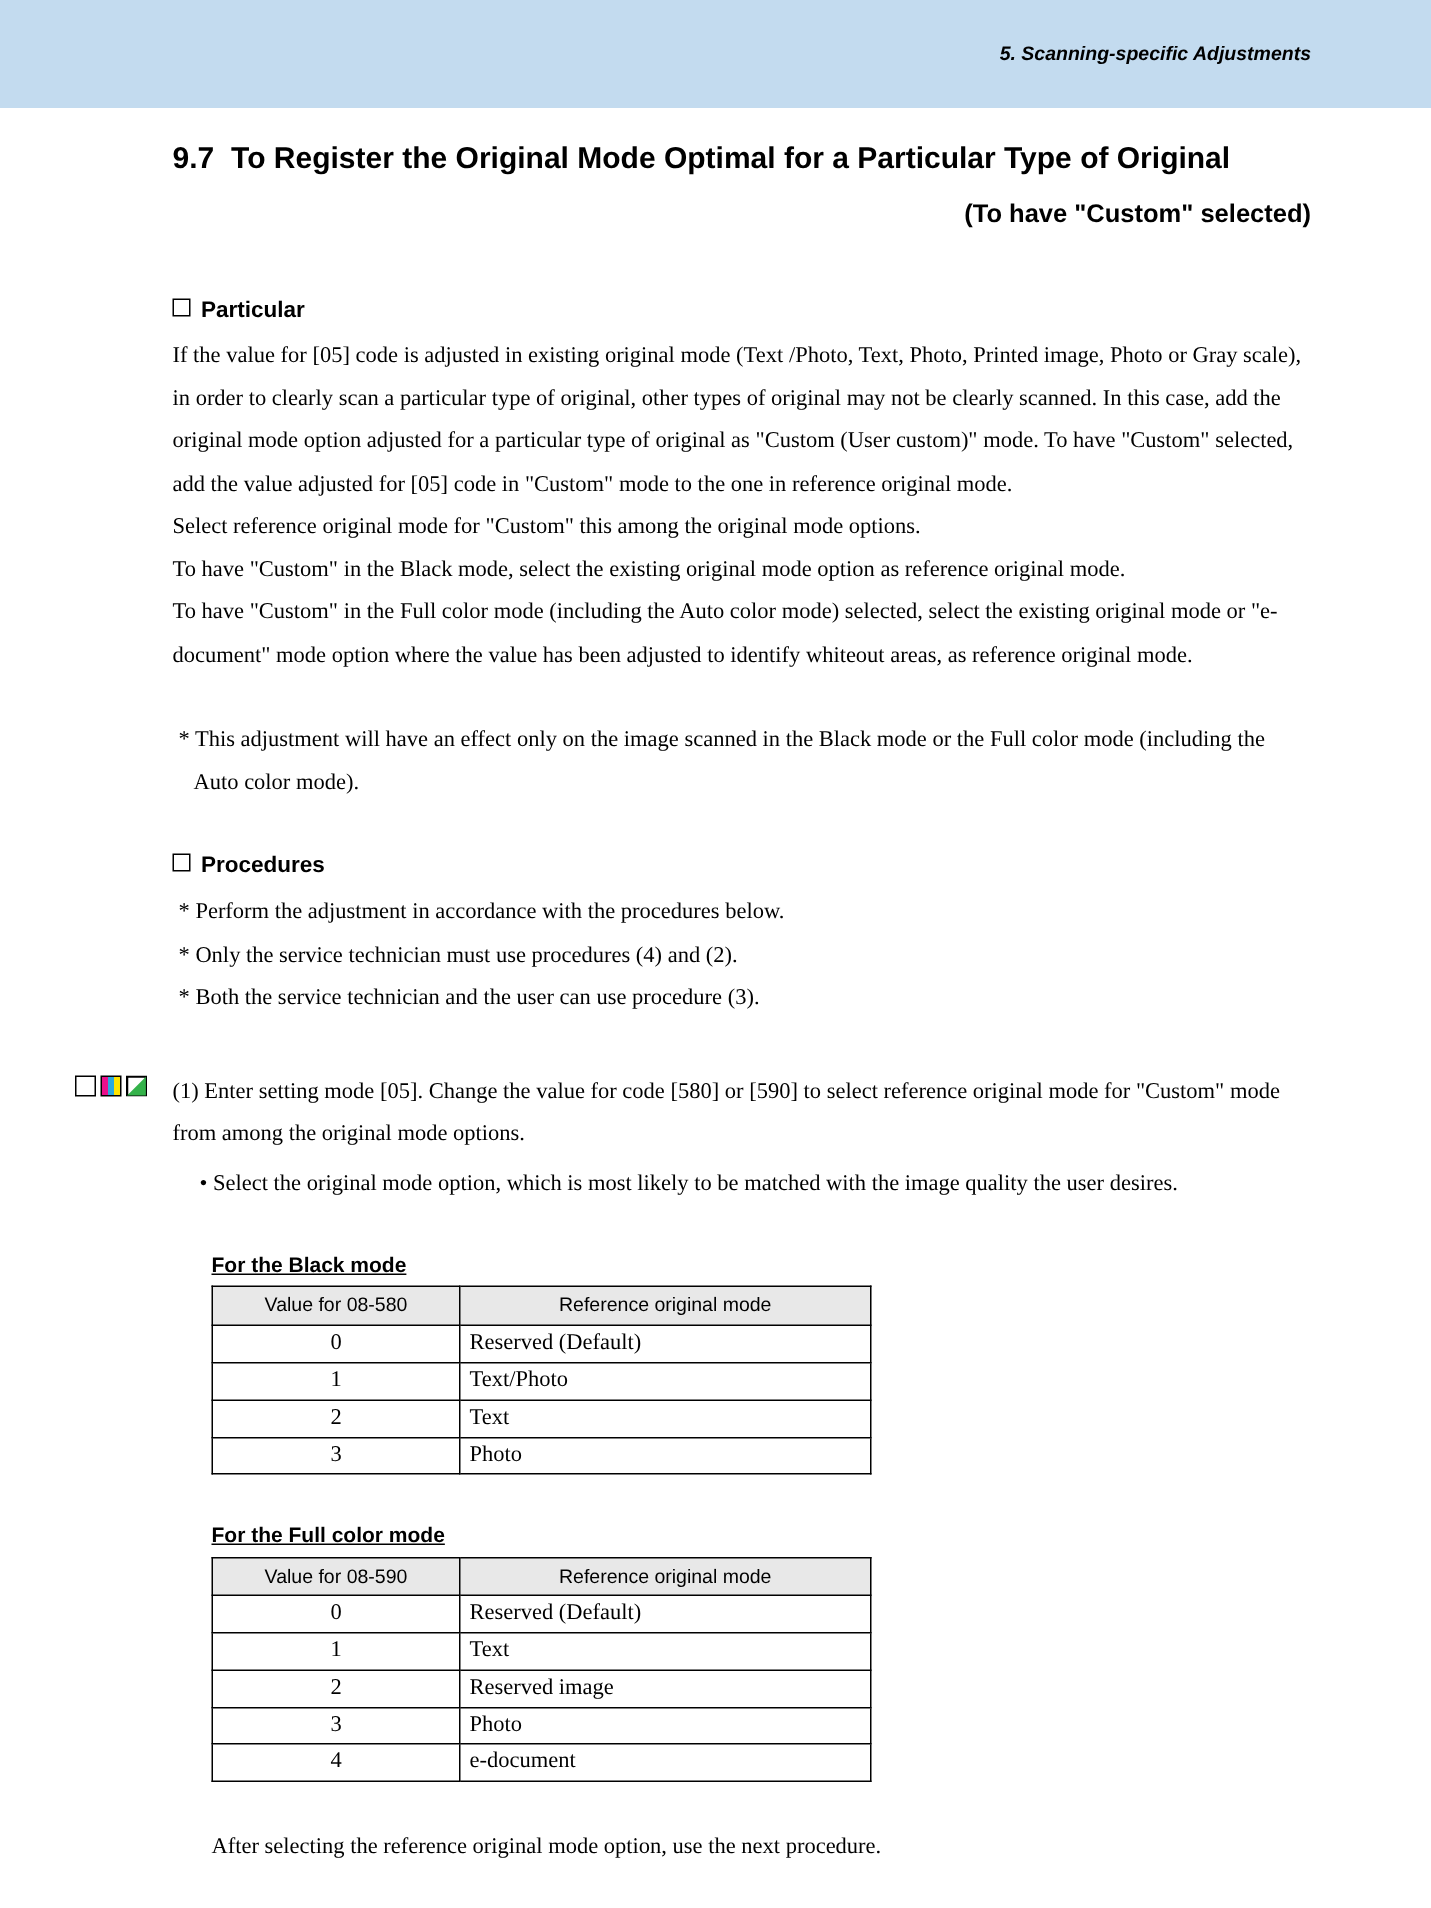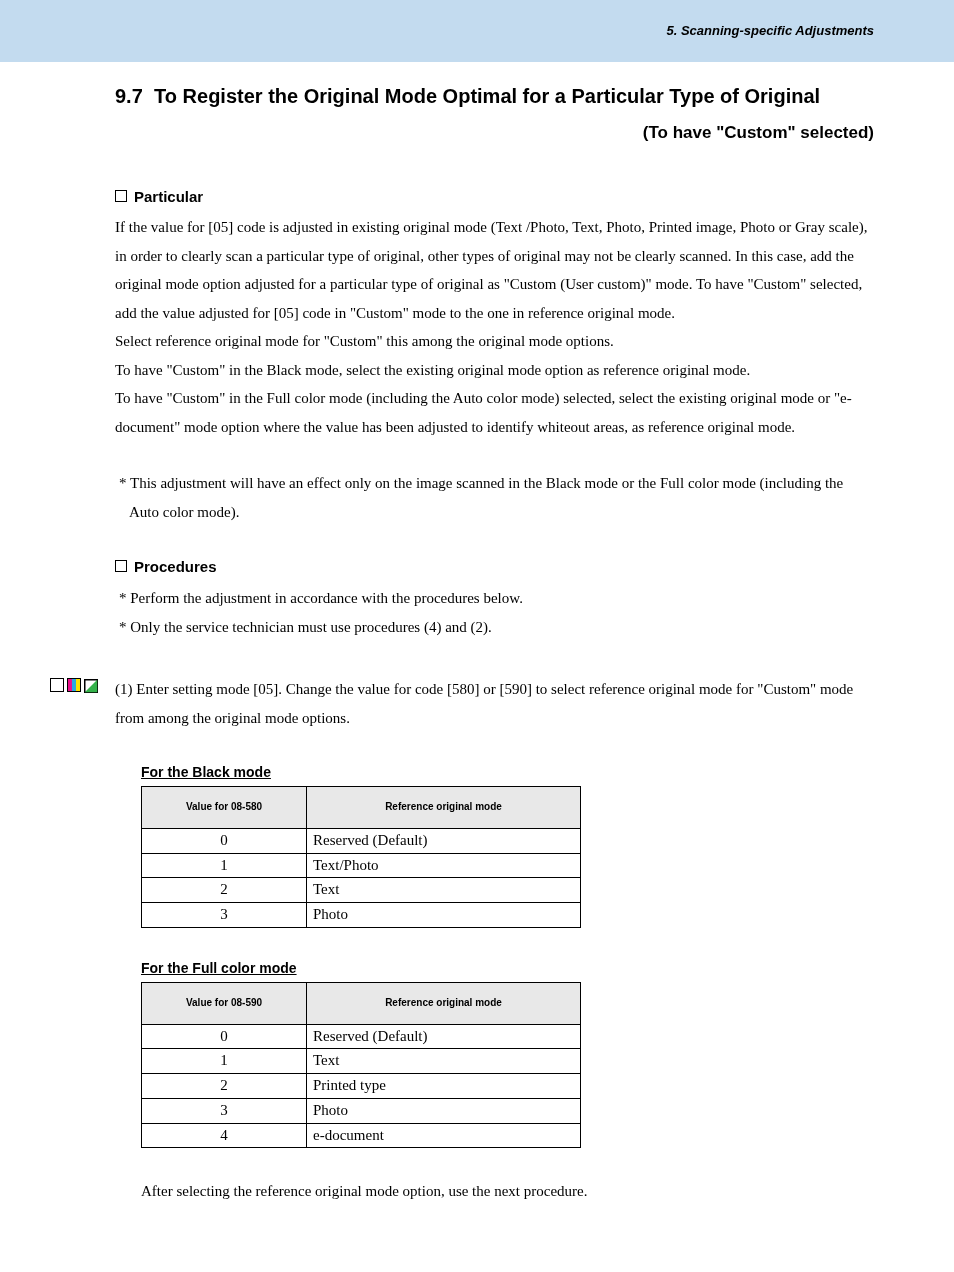--- a/index.html
+++ b/index.html
@@ -6,21 +6,21 @@
   body {
     font-family: "Times New Roman", Times, serif;
     font-size: 15px;
     color: #000;
     background: #fff;
     width: 954px;
     line-height: 1.45;
   }
   .top-band {
     background: #c3dbef;
-    height: 62px;
+    height: 72px;
     display: flex;
     justify-content: flex-end;
     align-items: center;
     padding-right: 80px;
   }
   .breadcrumb {
     font-family: Arial, Helvetica, sans-serif;
     font-weight: bold;
     font-style: italic;
     font-size: 13px;
@@ -86,24 +86,24 @@
     margin-left: 26px;
   }
   table.ref {
     border-collapse: collapse;
     margin-left: 26px;
     width: 440px;
   }
   table.ref th {
     background: #e8e8e8;
     font-family: Arial, Helvetica, sans-serif;
-    font-size: 10px;
-    font-weight: bold;
+    font-size: 13px;
+    font-weight: normal;
     border:1px solid #000;
-    padding: 13px 6px;
+    padding: 3px 6px;
     text-align: center;
   }
   table.ref td {
     border:1px solid #000;
     padding: 1px 6px;
     font-size: 15px;
   }
   table.ref td.valcol { text-align:center; width:165px; }
   table.ref td.modecol { text-align:left; }
   .after-note { margin-top: 30px; margin-left: 26px; line-height:1.8;}
@@ -129,34 +129,36 @@
   <div class="para">Select reference original mode for "Custom" this among the original mode options.</div>
   <div class="para">To have "Custom" in the Black mode, select the existing original mode option as reference original mode.</div>
   <div class="para">To have "Custom" in the Full color mode (including the Auto color mode) selected, select the existing original mode or "e-document" mode option where the value has been adjusted to identify whiteout areas, as reference original mode.</div>
   <div class="note-block">
     <div class="note-line">* This adjustment will have an effect only on the image scanned in the Black mode or the Full color mode (including the Auto color mode).</div>
   </div>
 
   <div class="subhead">Procedures</div>
   <div class="note-line">* Perform the adjustment in accordance with the procedures below.</div>
   <div class="note-line">* Only the service technician must use procedures (4) and (2).</div>
+  <div class="note-line">* Both the service technician and the user can use procedure (3).</div>
 
   <div class="step-row">
     <div class="icon-col">
       <span class="ibox"></span>
       <span class="ibox cmyk"></span>
       <span class="box-icon">
         <svg viewBox="0 0 14 14" width="14" height="14">
           <rect x="0.75" y="0.75" width="12.5" height="12.5" fill="none" stroke="#000" stroke-width="1.5"></rect>
           <path d="M0.75 13.25 L13.25 0.75 L13.25 13.25 Z" fill="#34b24a"></path>
         </svg>
       </span>
     </div>
     <div class="step-text">
       <div>(1)  Enter setting mode [05].  Change the value for code [580] or [590] to select reference original mode for "Custom" mode from among the original mode options.</div>
+      <div class="bullet-line">• Select the original mode option, which is most likely to be matched with the image quality the user desires.</div>
     </div>
   </div>
 
   <div class="table-title">For the Black mode</div>
   <table class="ref">
     <thead>
       <tr>
         <th>Value for 08-580</th>
         <th>Reference original mode</th>
       </tr>
@@ -193,21 +195,21 @@
       <tr>
           <td class="valcol">0</td>
           <td class="modecol">Reserved (Default)</td>
         </tr>
       <tr>
           <td class="valcol">1</td>
           <td class="modecol">Text</td>
         </tr>
       <tr>
           <td class="valcol">2</td>
-          <td class="modecol">Printed type</td>
+          <td class="modecol">Reserved image</td>
         </tr>
       <tr>
           <td class="valcol">3</td>
           <td class="modecol">Photo</td>
         </tr>
       <tr>
           <td class="valcol">4</td>
           <td class="modecol">e-document</td>
         </tr>
     </tbody>

